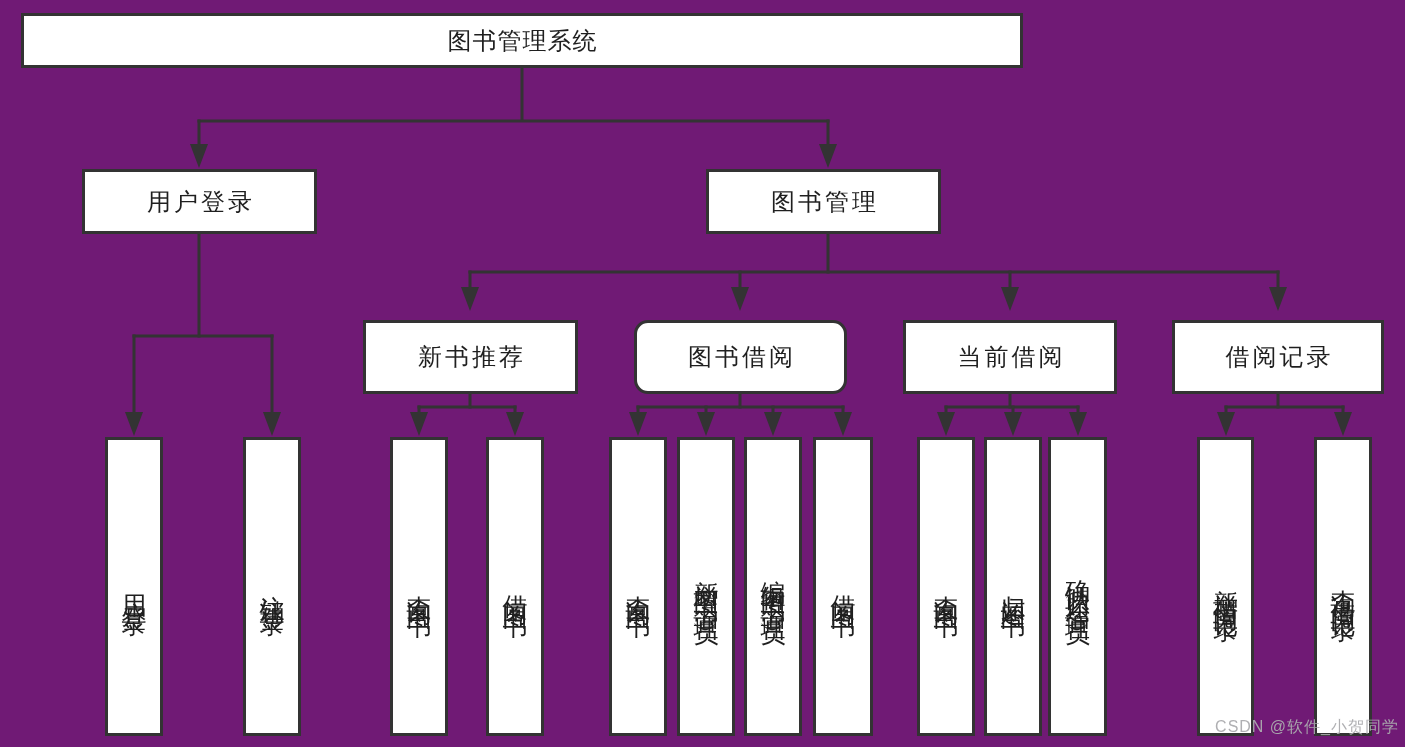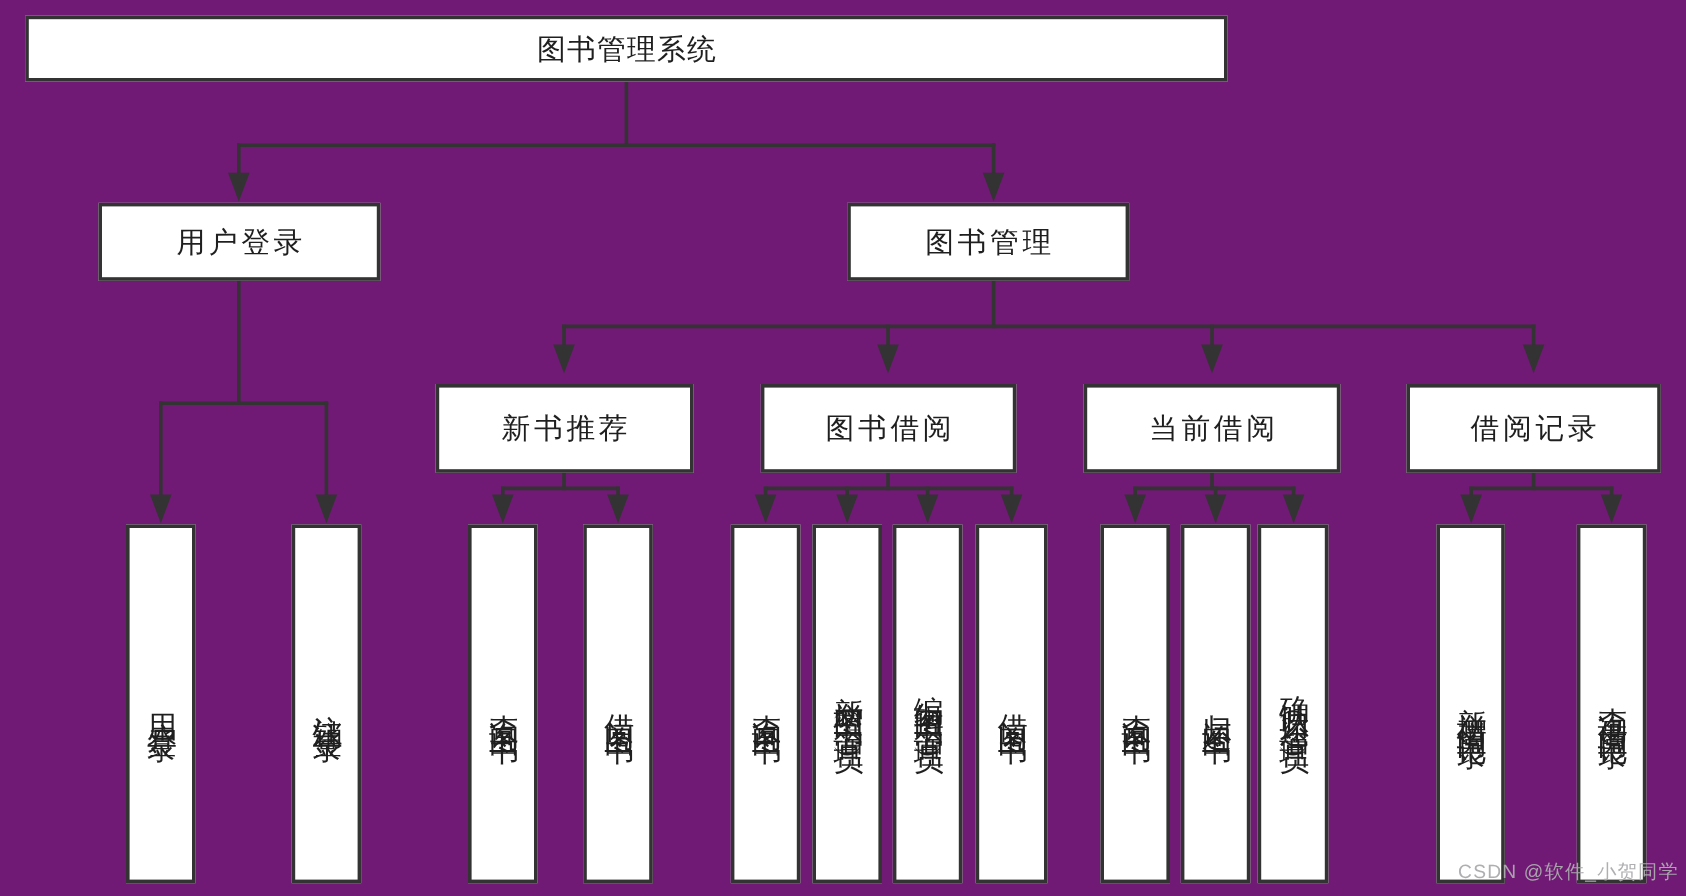--- a/index.html
+++ b/index.html
@@ -125,21 +125,21 @@
       <polygon points="1334,412 1352,412 1343,436"></polygon>
     </g>
   </svg>
 
   <div class="node hnode root">图书管理系统</div>
 
   <div class="node hnode lvl2" style="left:82px;">用户登录</div>
   <div class="node hnode lvl2" style="left:706px;text-align:center;">图书管理</div>
 
   <div class="node hnode lvl3" style="left:363px;width:215px;">新书推荐</div>
-  <div class="node hnode lvl3" style="left:634px;width:213px;">图书借阅</div>
+  <div class="node hnode lvl3" style="left:634px;width:213px;border-radius:14px;">图书借阅</div>
   <div class="node hnode lvl3" style="left:1172px;width:212px;">借阅记录</div>
   <div class="node hnode lvl3" style="left:903px;width:214px;">当前借阅</div>
 
   <div class="node leaf" style="left:105px;">
     <span class="vtext">用户登录</span>
   </div>
   <div class="node leaf" style="left:243px;">
     <span class="vtext">注销登录</span>
   </div>
   <div class="node leaf" style="left:390px;">

